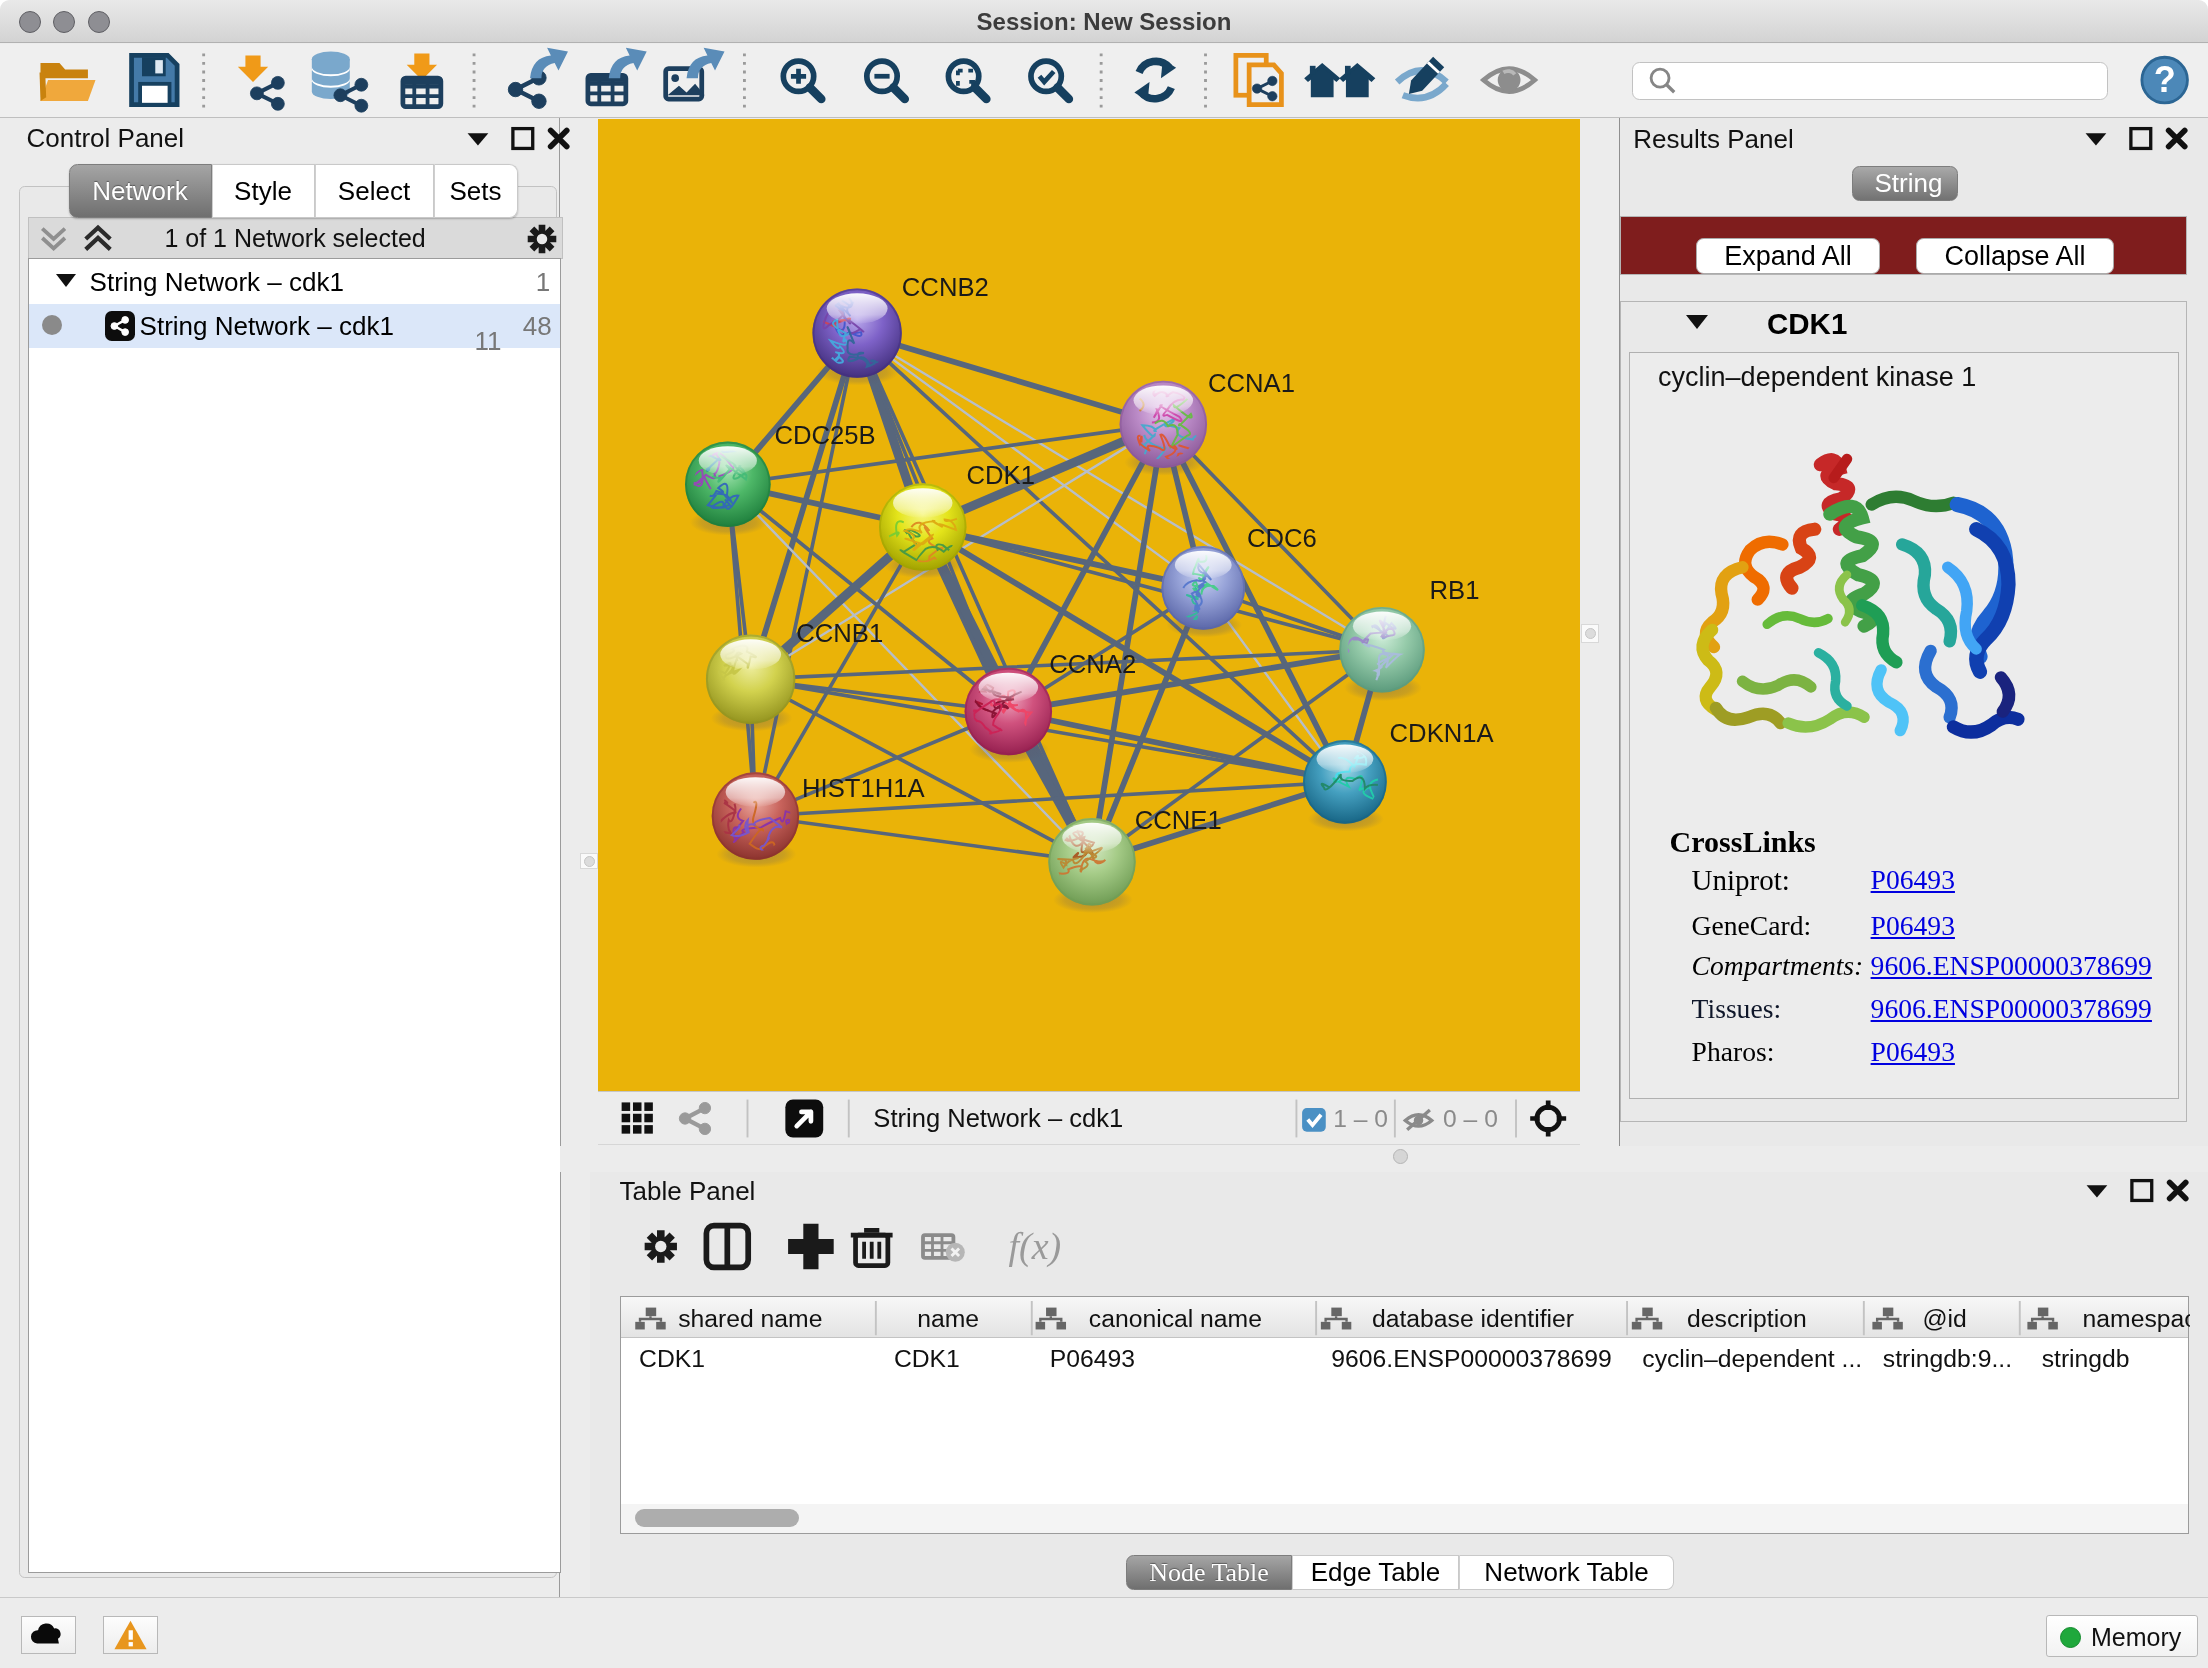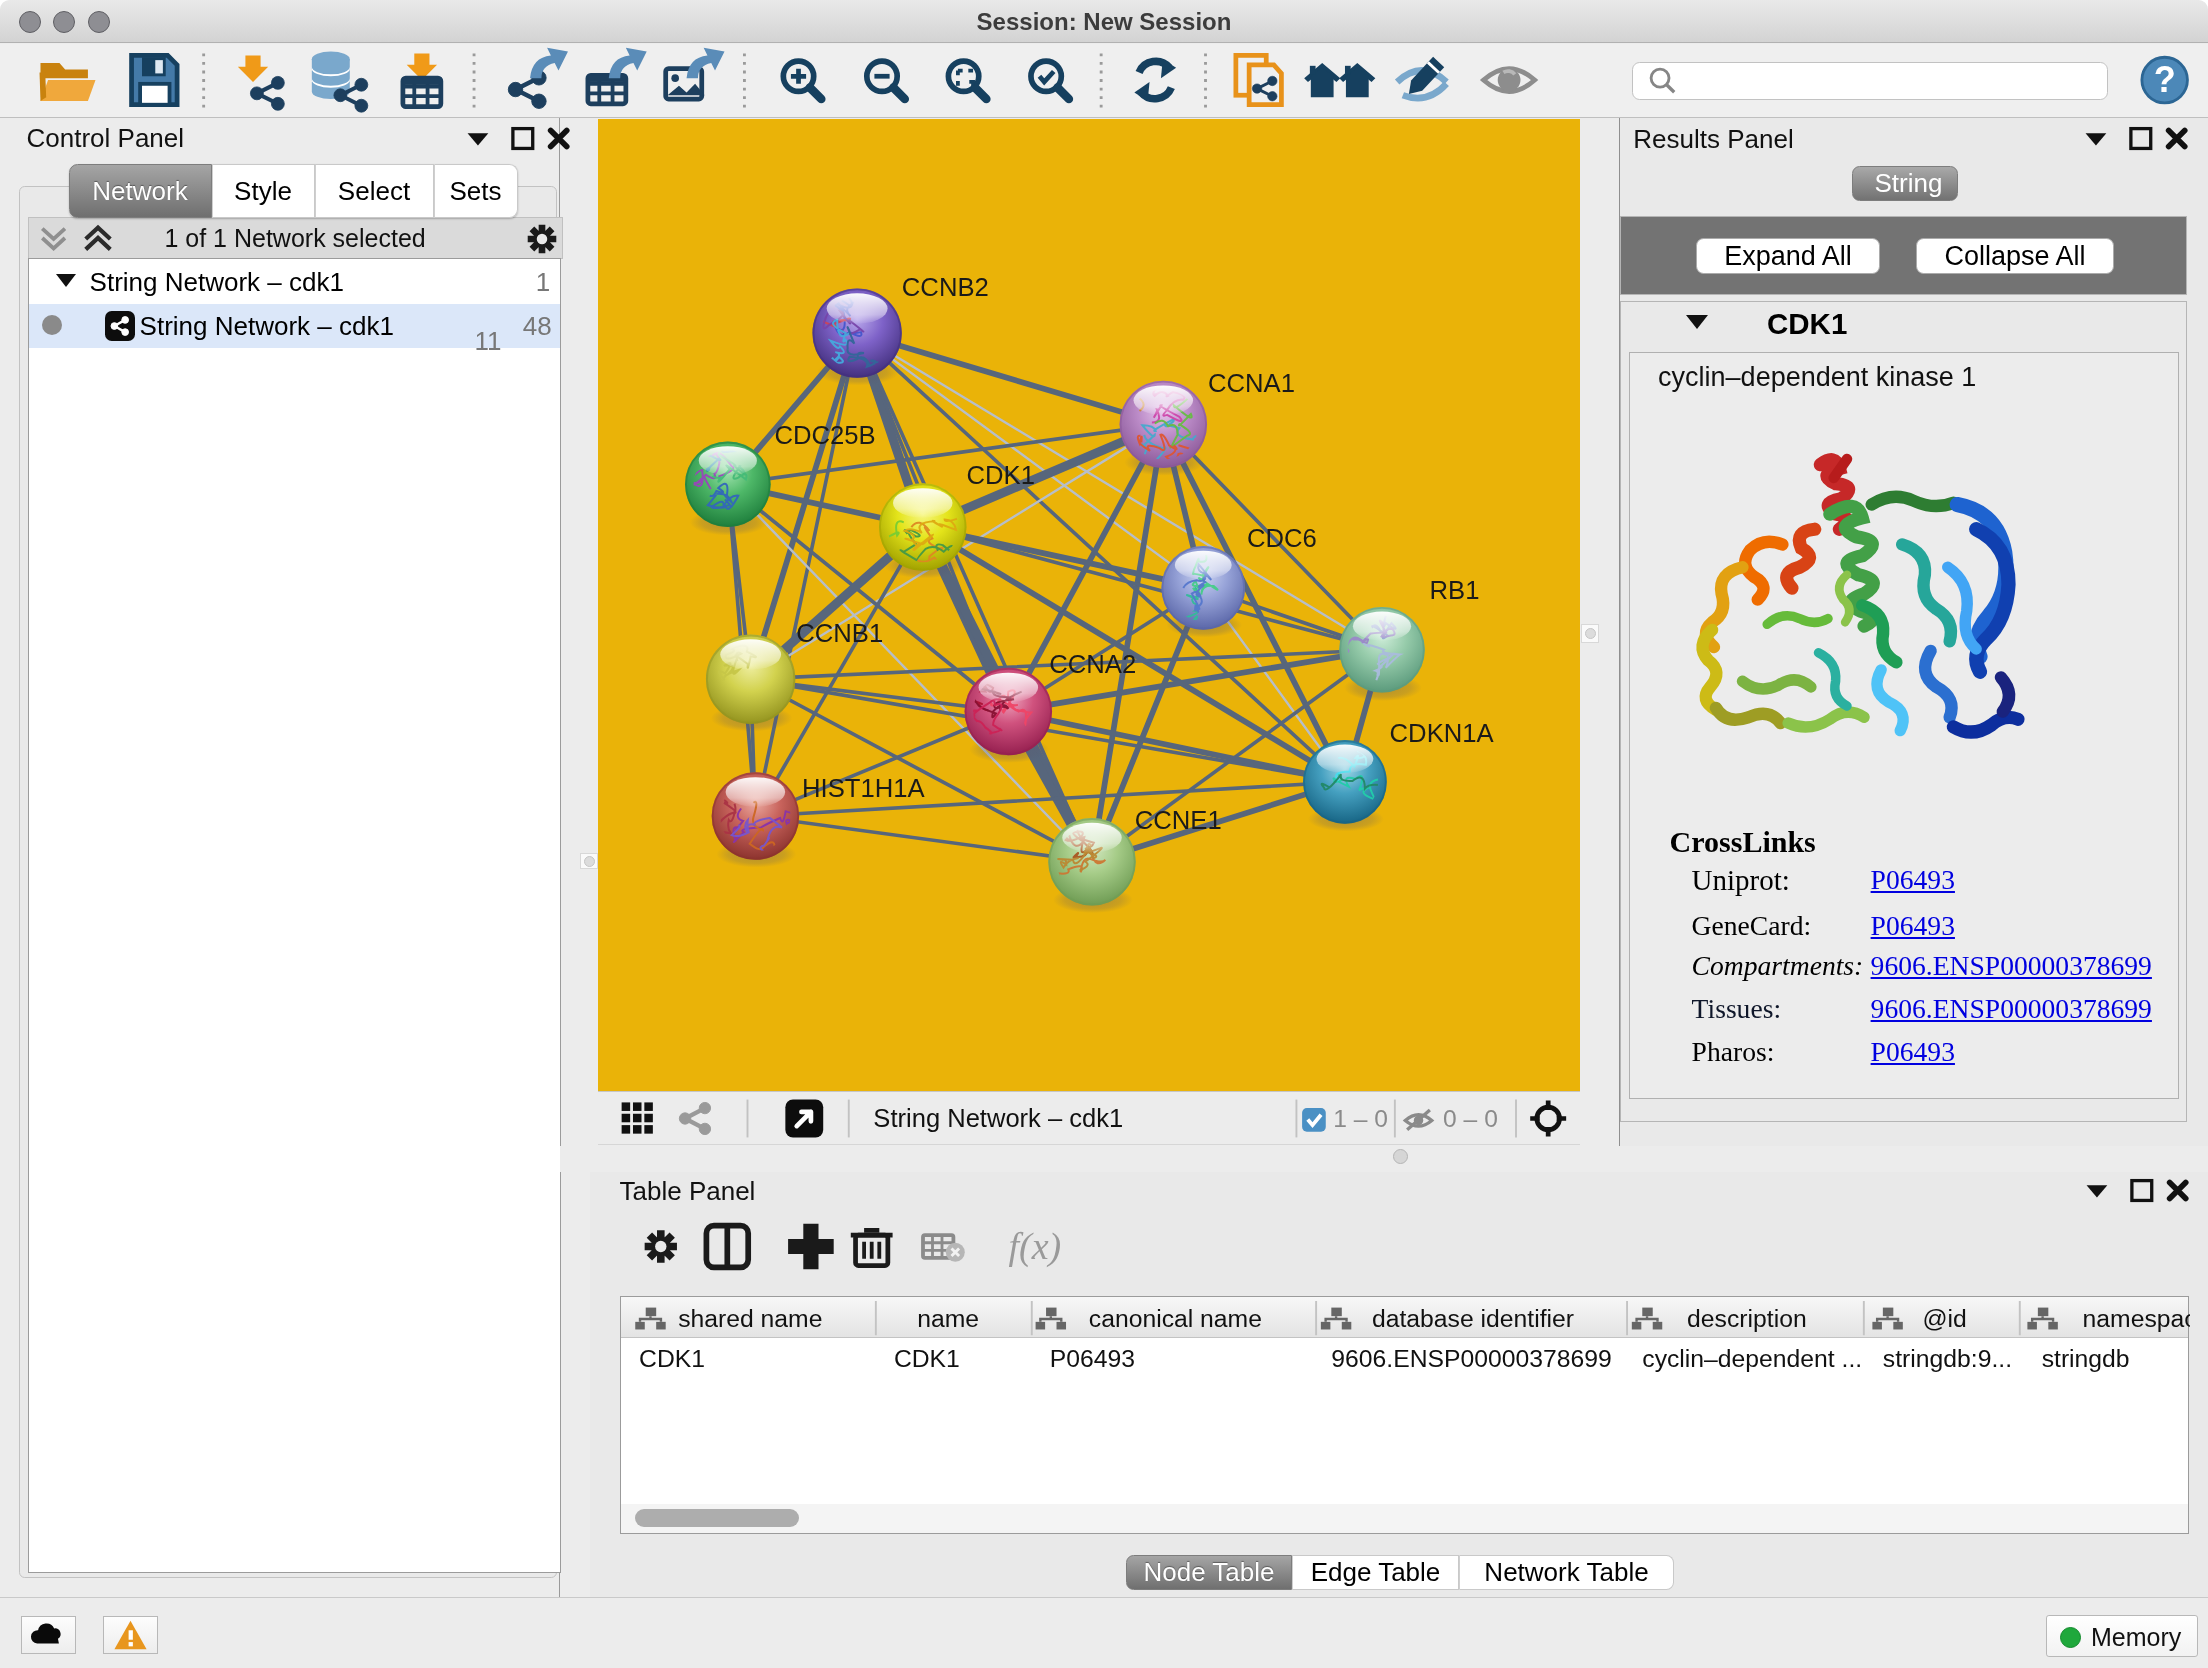--- a/index.html
+++ b/index.html
@@ -624,21 +624,21 @@
     <div class="abs" style="left:833px;top:2.9px;width:15px;height:15px;border-radius:50%;background:#d6d6d6;border:1px solid #b5b5b5;"></div>
   </div>
   <div id="results" class="abs">
     <div class="abs ptitle" style="left:13.3px;top:5.7px;">Results Panel</div>
     <svg class="abs" width="105" height="34" viewBox="0 0 110 36" style="left:465px;top:3.8px;">
       <path d="M0,12 l11,13 11,-13 z" fill="#111"></path>
       <rect x="48" y="7" width="21" height="21" fill="none" stroke="#111" stroke-width="3.5"></rect>
       <path d="M88,9 l17,17 M105,9 l-17,17" stroke="#111" stroke-width="6" stroke-linecap="round"></path>
     </svg>
     <div class="abs" style="left:232px;top:48px;width:106px;height:35px;border-radius:7.6px;background:linear-gradient(#a9a9a9,#727272);border:1px solid #7d7d7d;color:#fff;font-size:26px;display:flex;align-items:center;justify-content:center;padding-left:7px;">String</div>
-    <div class="abs" style="left:0px;top:98px;width:567px;height:79px;background:#737373;border:1.9px solid #b5b5b5;padding-left:19px;">
+    <div class="abs" style="left:0px;top:98px;width:567px;height:59px;background:#7f1d1d;border:1.9px solid #b5b5b5;padding-left:19px;">
       <div class="abs" style="left:75px;top:21px;width:184px;height:36px;background:#fff;border:1px solid #ababab;border-radius:7.6px;font-size:27px;display:flex;align-items:center;justify-content:center;">Expand All</div>
       <div class="abs" style="left:295px;top:21px;width:198px;height:36px;background:#fff;border:1px solid #ababab;border-radius:7.6px;font-size:27px;display:flex;align-items:center;justify-content:center;">Collapse All</div>
     </div>
     <div class="abs" style="left:0px;top:183px;width:567px;height:821px;background:#e9e9e9;border:1.9px solid #b5b5b5;">
       <div class="abs" style="left:65px;top:13.3px;width:0;height:0;border:11.4px solid transparent;border-top:14.3px solid #111;"></div>
       <div class="abs" style="left:146px;top:4.8px;font-size:29.5px;font-weight:bold;color:#000;">CDK1</div>
       <div class="abs" style="left:7.6px;top:50px;width:550px;height:747px;background:#ececec;border:1px solid #b0b0b0;">
         <div class="abs" style="left:28.5px;top:8.6px;font-size:27px;color:#111;">cyclin–dependent kinase 1</div>
         <svg class="abs" width="361" height="295" viewBox="0 0 380 310" style="left:46px;top:100px;">
           <g fill="none" stroke-linecap="round">
@@ -754,21 +754,21 @@
           <text x="1074" y="74">cyclin–dependent ...</text>
           <text x="1327" y="74">stringdb:9...</text>
           <text x="1494" y="74">stringdb</text>
         </g>
       </svg>
       <div class="abs" style="left:0;top:207px;width:100%;height:28.5px;background:#f4f4f4;">
         <div class="abs" style="left:14.3px;top:4.8px;width:164px;height:18px;background:#adadad;border-radius:9.5px;"></div>
       </div>
     </div>
     <div class="abs" style="left:536px;top:383px;height:35px;display:flex;border-radius:7.6px;">
-      <div class="seg tabsel" style="width:166px;border-radius:7.6px 0 0 7.6px;">Node Table</div>
+      <div class="seg tabsel" style="width:166px;border-radius:7.6px 0 0 7.6px;font-family:Liberation Serif, serif;">Node Table</div>
       <div class="seg tabun" style="width:167px;">Edge Table</div>
       <div class="seg tabun" style="width:215px;border-radius:0 7.6px 7.6px 0;">Network Table</div>
     </div>
   </div>
   <div class="abs" style="left:580px;top:853px;width:18px;height:16px;background:#fafafa;border:1px solid #d8d8d8;">
     <div class="abs" style="left:2.9px;top:1.9px;width:11.4px;height:11.4px;border-radius:50%;background:#dcdcdc;border:1px solid #c6c6c6;"></div>
   </div>
   <div class="abs" style="left:1581px;top:624px;width:18px;height:19px;background:#fafafa;border:1px solid #d8d8d8;">
     <div class="abs" style="left:2.9px;top:2.9px;width:11.4px;height:11.4px;border-radius:50%;background:#dcdcdc;border:1px solid #c6c6c6;"></div>
   </div>

